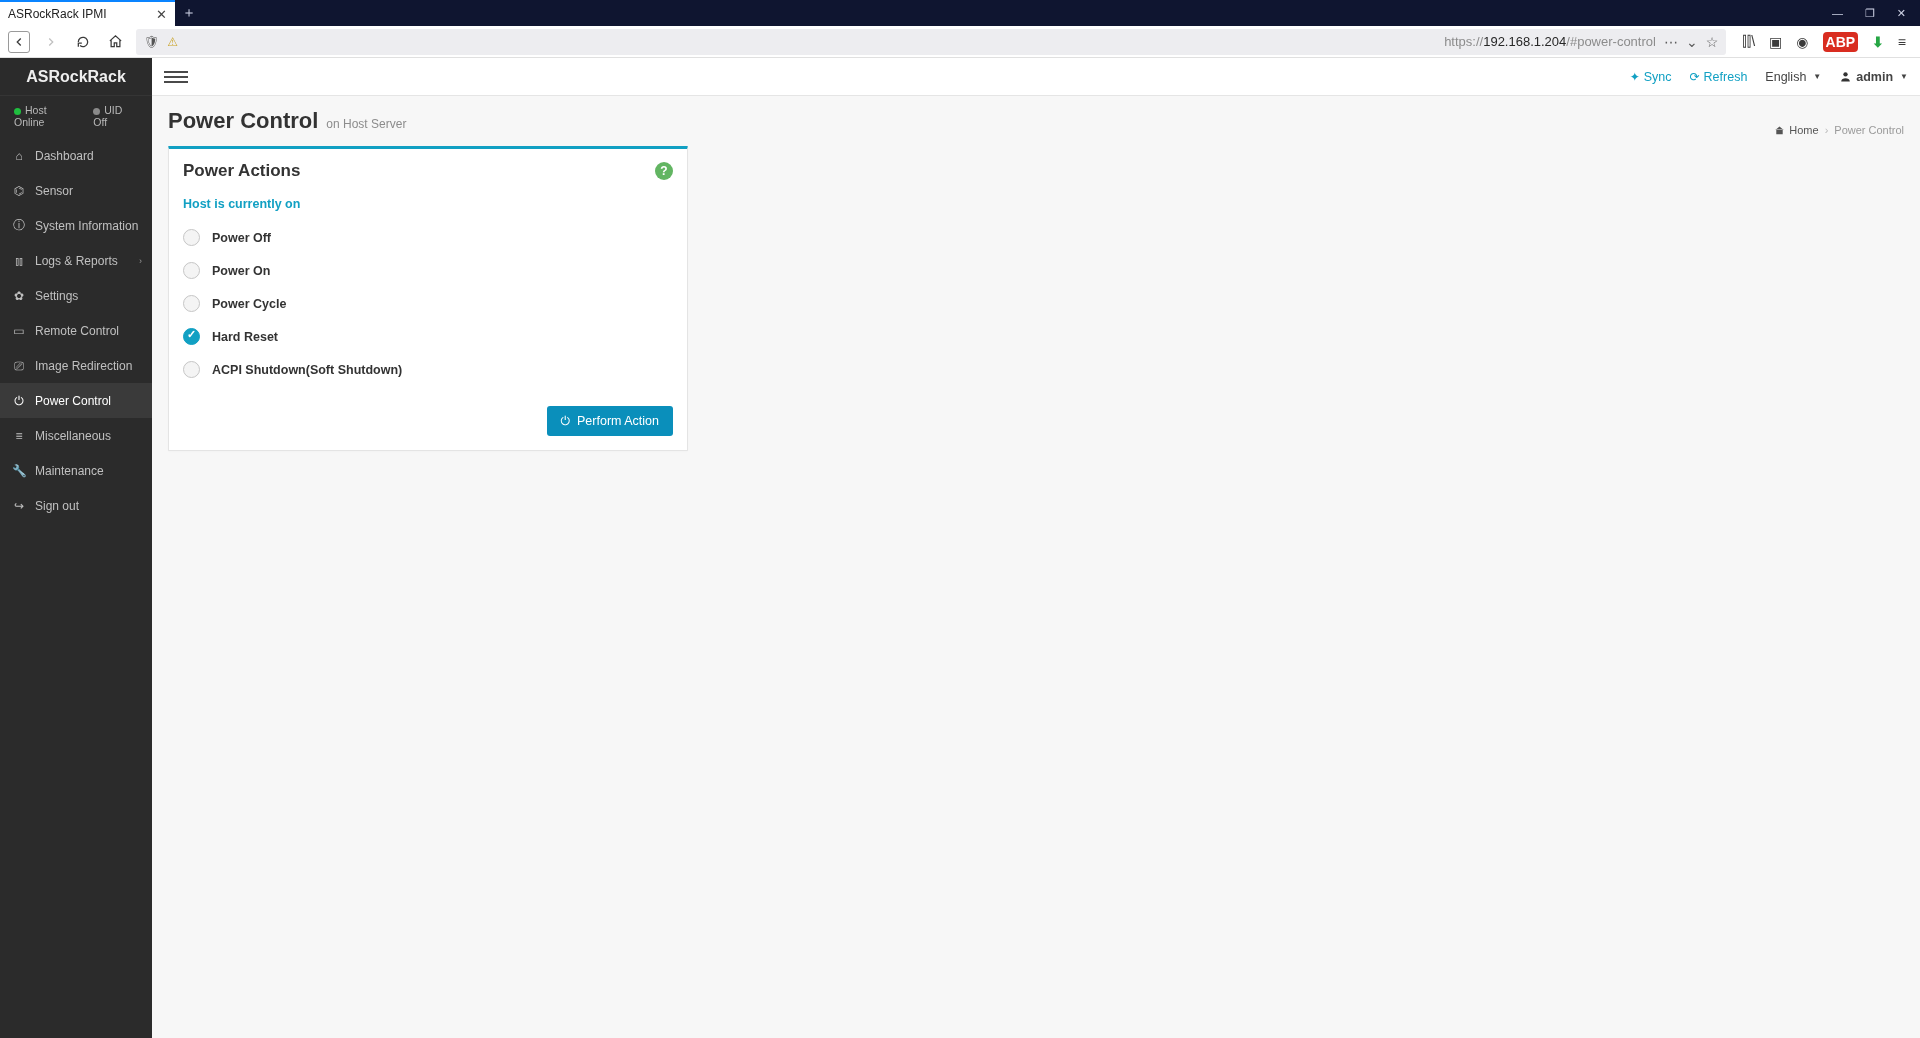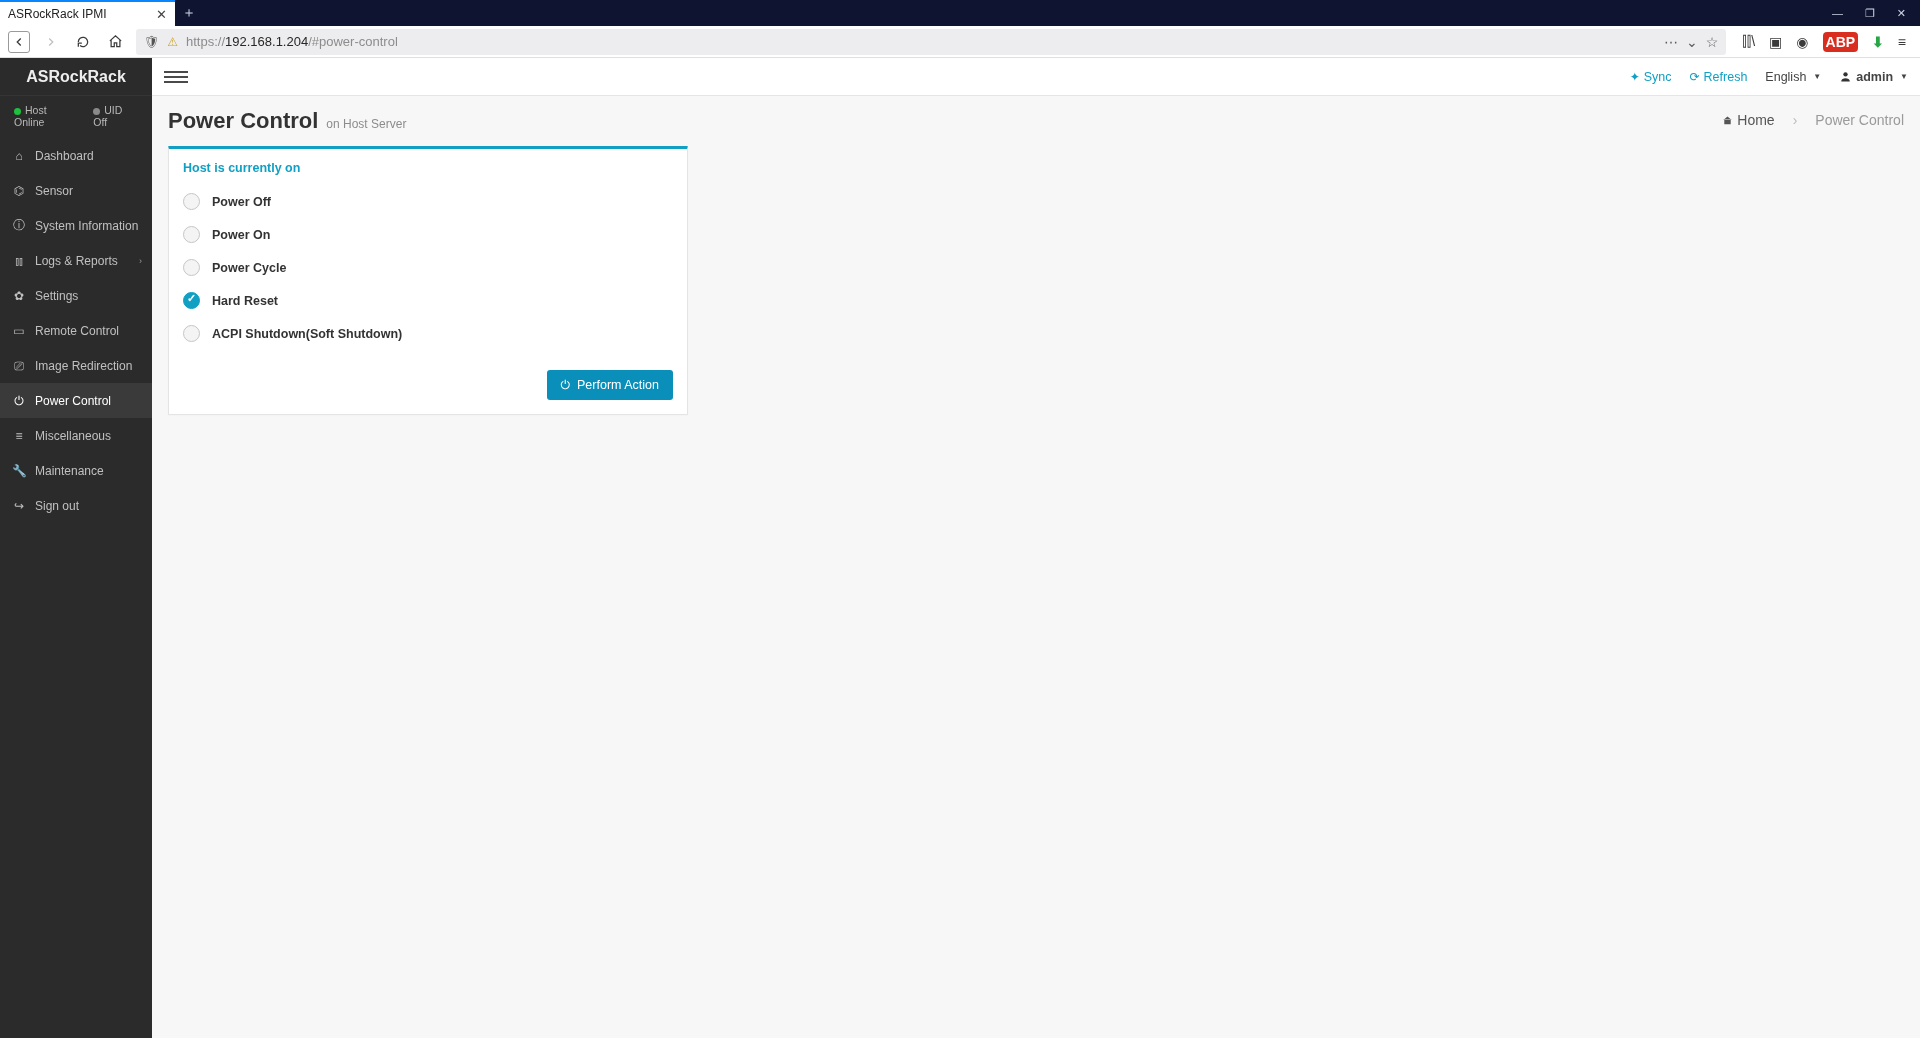--- a/index.html
+++ b/index.html
@@ -15,21 +15,21 @@
 .tab-strip-spacer { flex: 1; }
 .win-controls { display: flex; align-items: center; gap: 22px; padding: 0 14px; color: #cfd3e6; }
 .win-controls span { cursor: pointer; font-size: 11px; }
 
 .nav-toolbar { height: 32px; background: #fff; display: flex; align-items: center; padding: 0 8px; gap: 10px; border-bottom: 1px solid #e0e0e0; }
 .nav-btn { width: 22px; height: 22px; display: flex; align-items: center; justify-content: center; color: #3b3b3b; cursor: pointer; }
 .nav-btn.disabled { color: #b8b8b8; cursor: default; }
 .nav-btn.circle { border: 1px solid #9a9a9a; border-radius: 3px; }
 .url-bar { flex: 1; height: 26px; background: #ededf0; border-radius: 3px; display: flex; align-items: center; padding: 0 8px; gap: 8px; color: #555; font-size: 13px; }
 .url-bar .lock { font-size: 12px; }
-.url-bar .url { flex: 1; }
+.url-bar .url { flex: 1; text-align: right; }
 .url-bar .url .dim { color: #8c8c8c; }
 .url-bar .url .host { color: #272727; }
 .url-bar .tail-ic { color: #5b5b5b; cursor: pointer; font-size: 14px; }
 .right-icons { display: flex; align-items: center; gap: 14px; padding: 0 6px; color: #3b3b3b; }
 .right-icons span { cursor: pointer; font-size: 14px; }
 .badge-abp { background: #d92d20; color: #fff; border-radius: 4px; font-size: 9px; font-weight: 700; padding: 2px 3px; }
 .dl-arrow { color: #26a644; font-weight: bold; }
 
 
 .app { flex: 1; display: flex; background: #f1f1f1; min-height: 0; }
@@ -54,21 +54,21 @@
 .hamburger span { height: 2px; background: #4a4a4a; }
 .topbar-spacer { flex: 1; }
 .top-link { display: flex; align-items: center; gap: 4px; cursor: pointer; color: #444; font-size: 12.5px; }
 .top-link.teal { color: #11a0c3; }
 .top-link .ic { font-size: 12px; }
 .top-link .caret2 { font-size: 8px; margin-left: 3px; color: #444; }
 
 .page-head { padding: 12px 16px 6px; display: flex; align-items: flex-end; gap: 8px; position: relative; }
 .page-head h1 { font-size: 22px; font-weight: 600; color: #333; }
 .page-head .sub { color: #8c8c8c; font-size: 12px; padding-bottom: 3px; }
-.crumbs { position: absolute; right: 16px; top: 16px; font-size: 14px; color: #9a9a9a; display: flex; align-items: center; gap: 18px; }
+.crumbs { position: absolute; right: 16px; top: 28px; font-size: 11px; color: #9a9a9a; display: flex; align-items: center; gap: 6px; }
 .crumbs .sep { color: #bbb; }
 .crumbs .home { color: #555; display: flex; align-items: center; gap: 4px; cursor: pointer; }
 
 .content { padding: 6px 16px 20px; }
 .card { width: 520px; background: #fff; border: 1px solid #e4e4e4; border-top: 3px solid #11a0c3; border-radius: 1px; box-shadow: 0 1px 2px rgba(0,0,0,0.02); }
 .card-head { padding: 12px 14px 4px; display: flex; align-items: center; justify-content: space-between; }
 .card-head h2 { font-size: 17px; font-weight: 600; color: #333; }
 .help-ic { width: 18px; height: 18px; border-radius: 50%; background: #62b562; color: #fff; font-size: 12px; font-weight: 700; display: flex; align-items: center; justify-content: center; cursor: pointer; }
 .card-body { padding: 6px 14px 14px; }
 .status-line { color: #11a0c3; font-weight: 700; font-size: 12.5px; margin: 6px 0 10px; }
@@ -243,20 +243,24 @@
               </svg>
             <span>Home</span>
           </span>
           <span class="sep">›</span>
           <span>Power Control</span>
         </div>
       </div>
 
       <div class="content">
         <div class="card">
+          <div class="card-head">
+            <h2>Power Actions</h2>
+            <div class="help-ic">?</div>
+          </div>
           <div class="card-body">
             <div class="status-line">Host is currently on</div>
             <div id="radio-list">
                 <div class="radio-row">
                   <div class="radio"></div>
                   <div class="radio-label">Power Off</div>
                 </div>
                 <div class="radio-row">
                   <div class="radio"></div>
                   <div class="radio-label">Power On</div>

